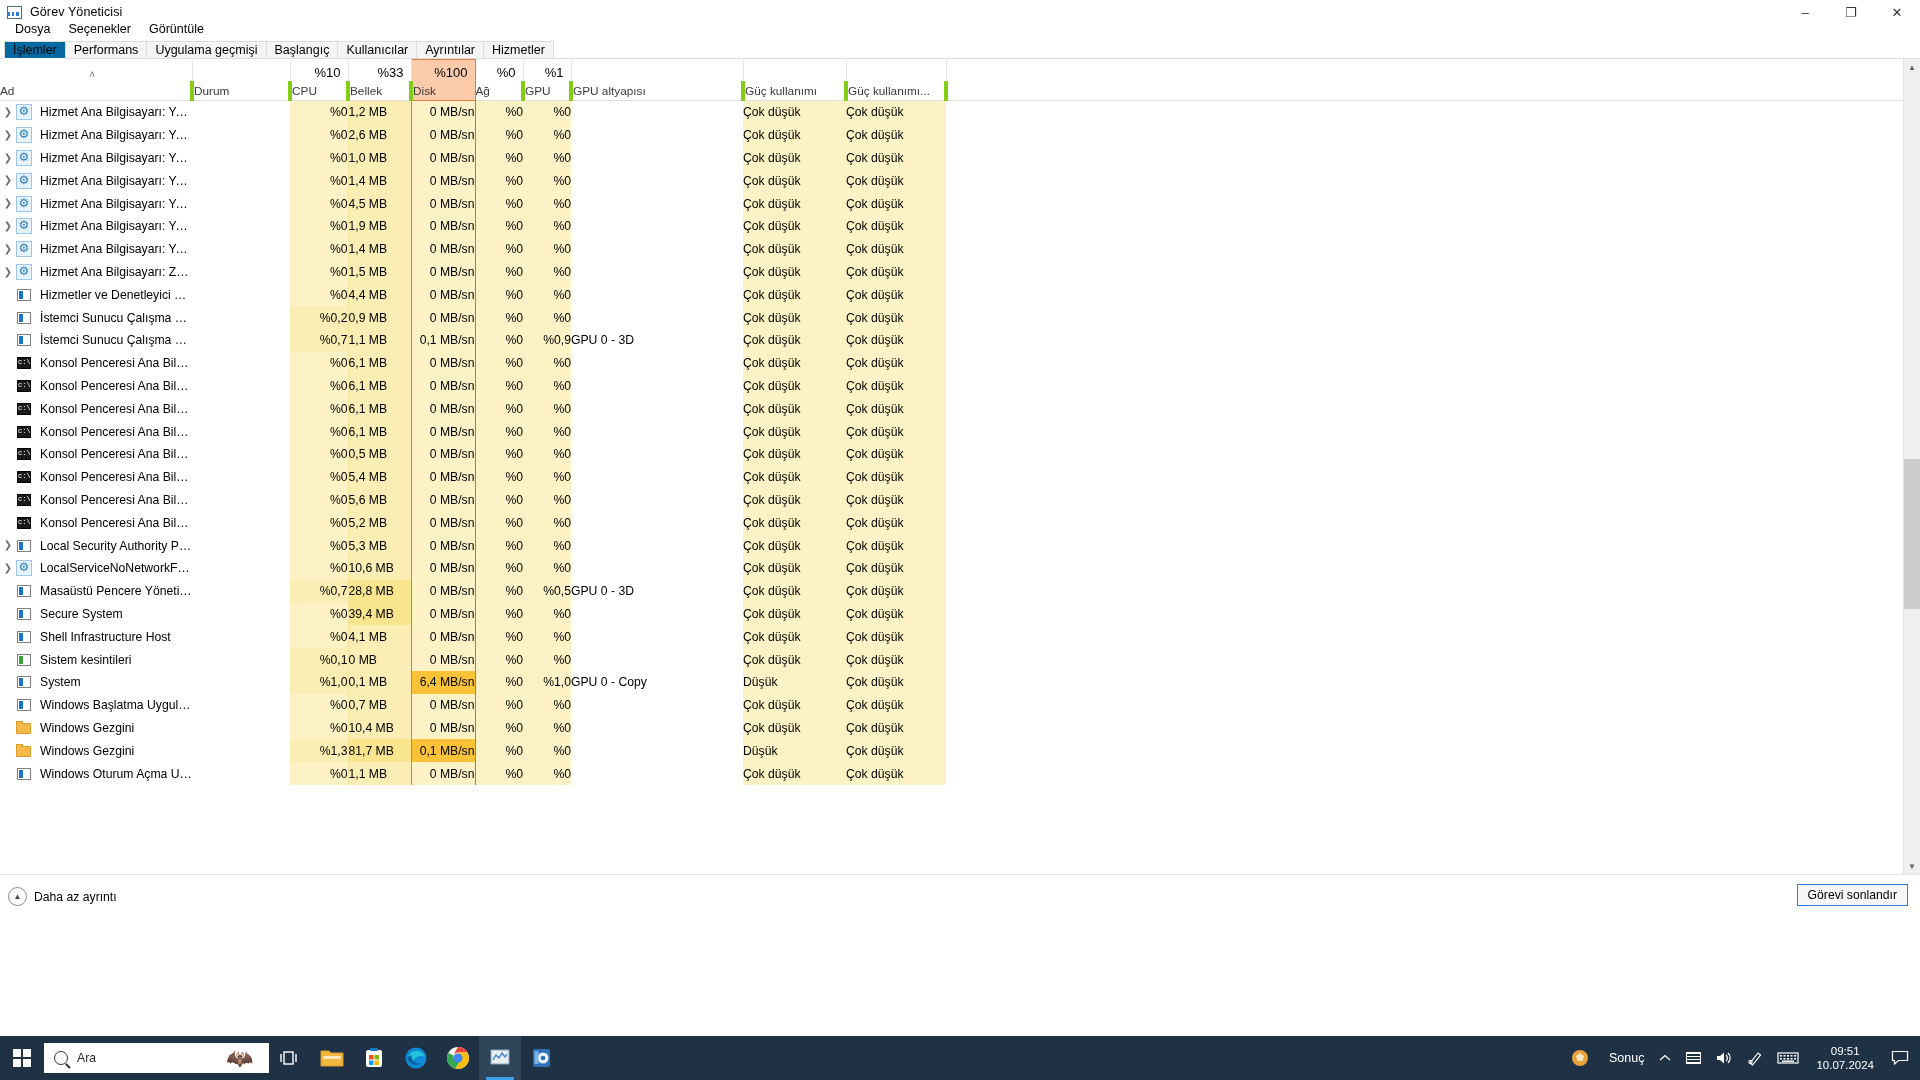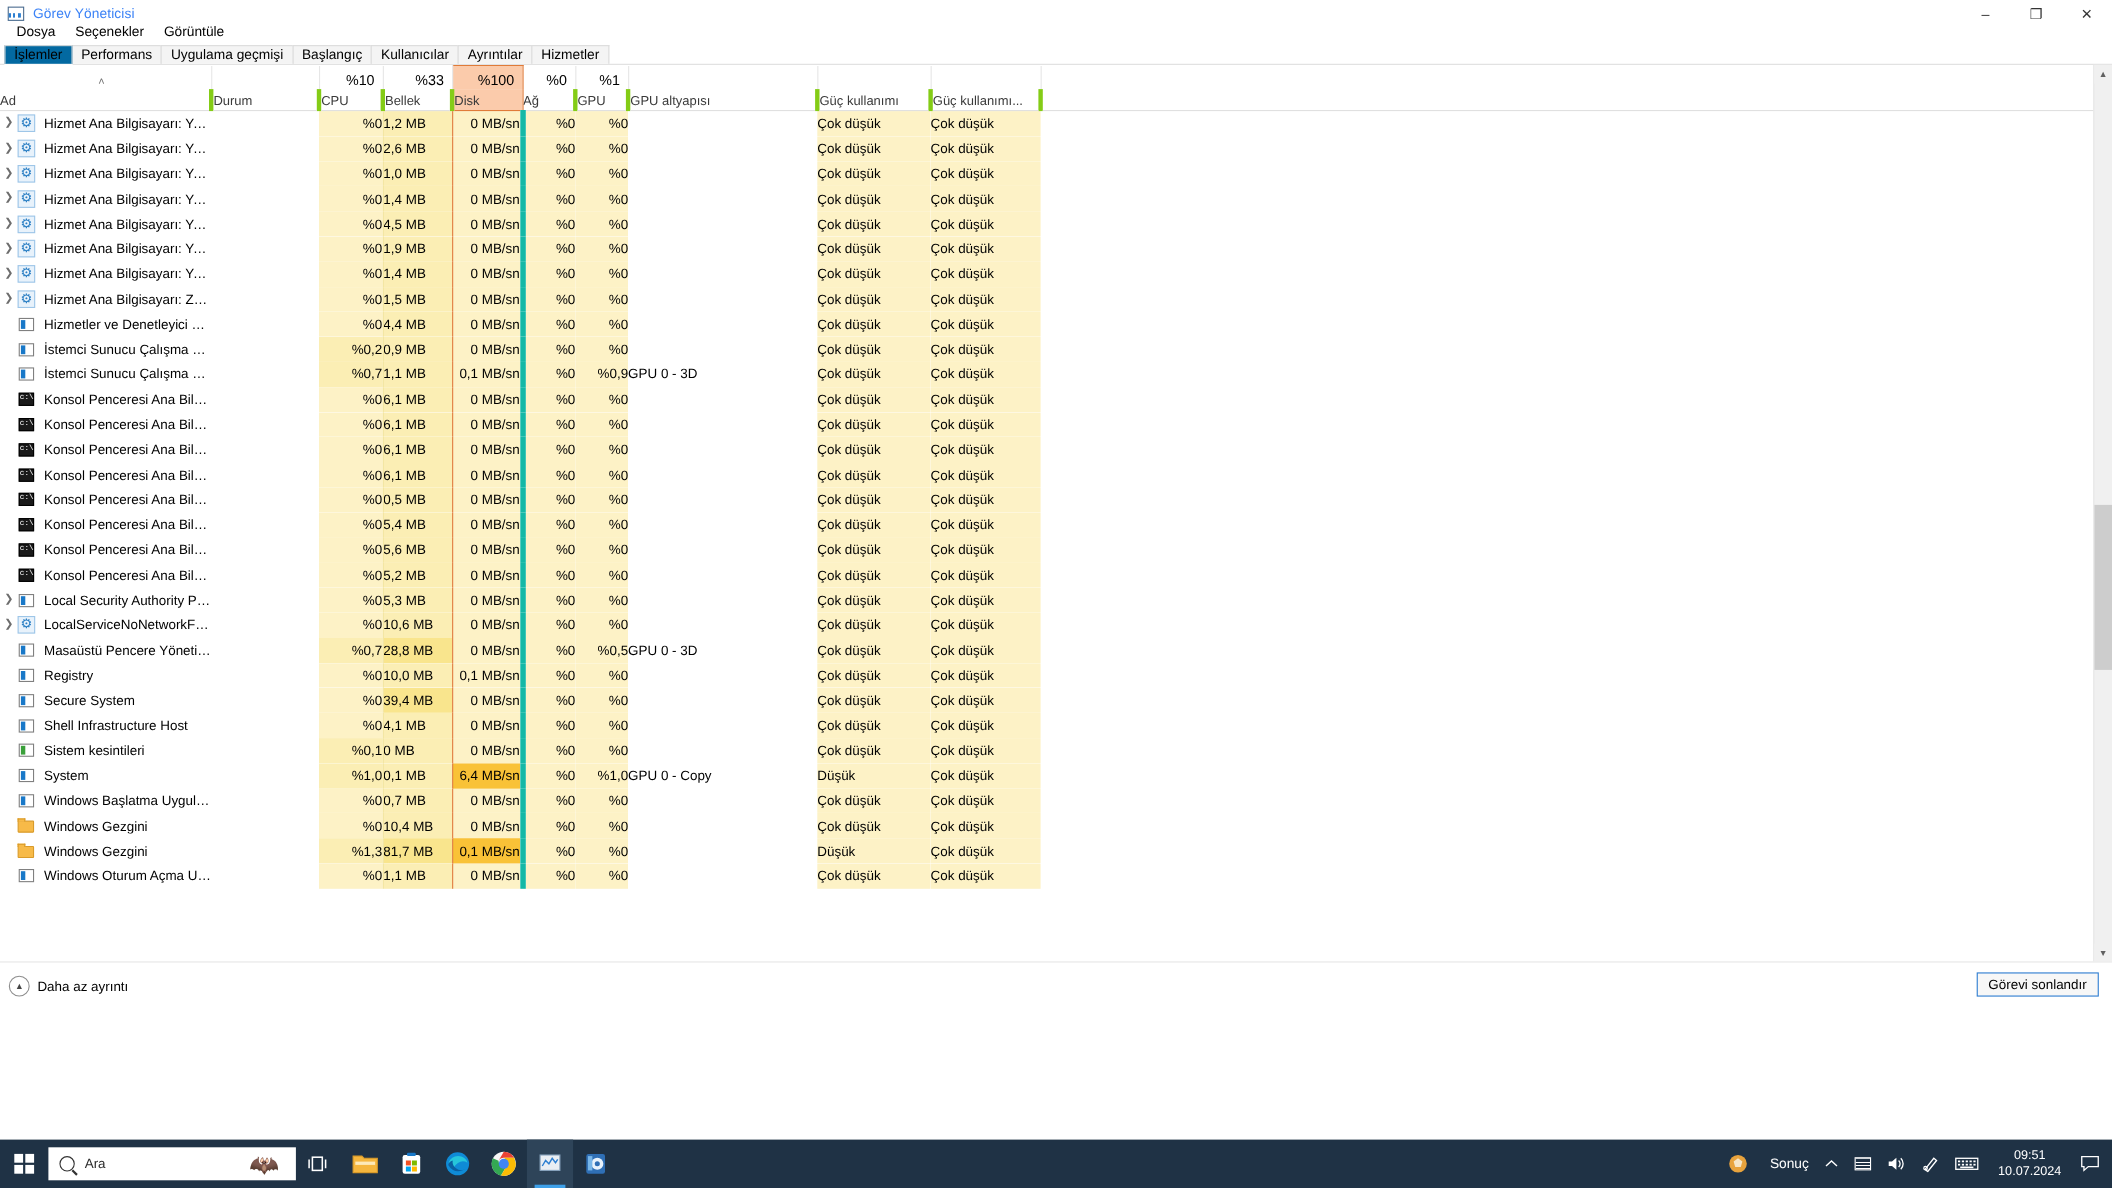--- a/index.html
+++ b/index.html
@@ -27,21 +27,21 @@
   }
   .tb-icon .scr {
     position: absolute; left: 1px; top: 2px; width: 13px; height: 11px;
     background: #ffffff; border: 1px solid #4a6c8f;
   }
   .tb-icon .ln {
     position: absolute; left: 2px; top: 8px; width: 11px; height: 4px;
     background: linear-gradient(90deg,#2d7fd1 0 2px,transparent 2px 4px,#2d7fd1 4px 6px,transparent 6px 8px,#2d7fd1 8px 11px);
   }
   .tb-title {
-    font-size: 12.5px; color: #3b82f6; letter-spacing: .1px;
+    font-size: 12.5px; color: #000000; letter-spacing: .1px;
   }
   .winbtns {
     position: absolute; right: 0; top: 0; height: 24px; display: flex;
   }
   .winbtn {
     width: 46px; height: 24px; display: flex; align-items: center; justify-content: center;
     color: #333; font-size: 13px; line-height: 1;
   }
 
   
@@ -145,21 +145,21 @@
   tbody tr { height: 22.8px; }
   tbody td { height: 22.8px; }
 
   
   td.c-name   { background: #ffffff; padding-left: 4px; }
   td.c-status { background: #ffffff; }
   td.c-cpu    { background: #fdf2c6; text-align: right; padding-right: 7px; }
   td.c-mem    { background: #fbeeb4; text-align: left; padding-right: 7px;
                 border-left: 1px solid #f2e49a; }
   td.c-disk   { background: #fdf2c6; text-align: right; padding-right: 7px;
-                border-left: 1px solid #e07b39; border-right: 5px solid #14b8a6; }
+                border-left: 1px solid #e07b39; border-right: 1px solid #14b8a6; }
   td.c-net    { background: #fdf2c6; text-align: right; padding-right: 7px; }
   td.c-gpu    { background: #fdf2c6; text-align: right; padding-right: 7px; }
   td.c-gpueng { background: #ffffff; padding-left: 7px; }
   td.c-pow    { background: #fdf2c6; padding-left: 7px; }
   td.c-powtr  { background: #fdf2c6; padding-left: 7px; }
 
   td.lvl1 { background: #fbeeb4 !important; }
   td.lvl2 { background: #f9e58d !important; }
   td.lvl3 { background: #f9c237 !important; }
 
@@ -808,39 +808,20 @@
                 <span class="ptext">Masaüstü Pencere Yöneticisi</span>
               </div>
             </td>
             <td class="c-status"></td>
             <td class="c-cpu lvl1">%0,7</td>
             <td class="c-mem lvl2">28,8 MB</td>
             <td class="c-disk">0 MB/sn</td>
             <td class="c-net">%0</td>
             <td class="c-gpu">%0,5</td>
             <td class="c-gpueng">GPU 0 - 3D</td>
-            <td class="c-pow">Çok düşük</td>
-            <td class="c-powtr">Çok düşük</td>
-            <td></td>
-          </tr>
-          <tr>
-            <td class="c-name">
-              <div class="namecell">
-                <span class="chev empty">❯</span>
-                <span class="picon ic-app"></span>
-                <span class="ptext">Registry</span>
-              </div>
-            </td>
-            <td class="c-status"></td>
-            <td class="c-cpu">%0</td>
-            <td class="c-mem lvl1">10,0 MB</td>
-            <td class="c-disk">0,1 MB/sn</td>
-            <td class="c-net">%0</td>
-            <td class="c-gpu">%0</td>
-            <td class="c-gpueng"></td>
             <td class="c-pow">Çok düşük</td>
             <td class="c-powtr">Çok düşük</td>
             <td></td>
           </tr>
           <tr>
             <td class="c-name">
               <div class="namecell">
                 <span class="chev empty">❯</span>
                 <span class="picon ic-app"></span>
                 <span class="ptext">Secure System</span>

